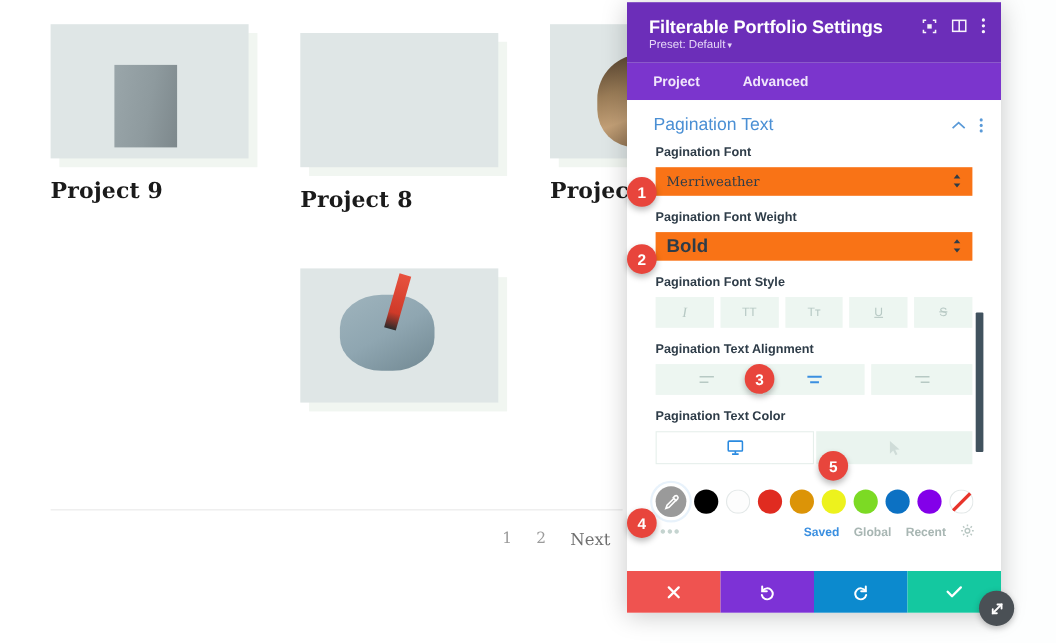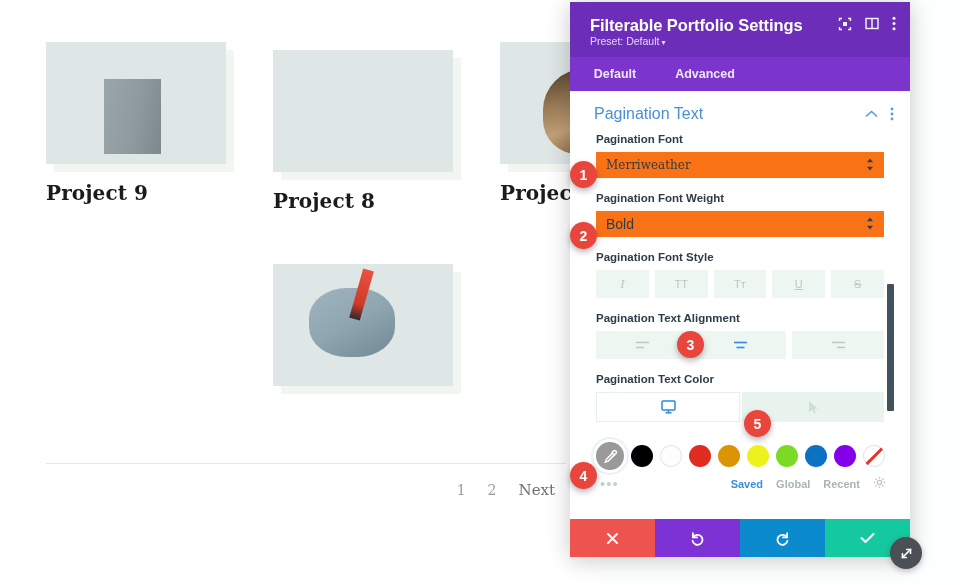--- a/index.html
+++ b/index.html
@@ -6,21 +6,21 @@
   html, body {
     width: 960px; height: 585px;
     font-family: "Liberation Sans", sans-serif;
     background: #ffffff;
     overflow: hidden;
   }
   #root { position: relative; width: 960px; height: 585px; background: #fdfefe; }
 
   
   .portfolio { position: absolute; left: 0; top: 0; width: 600px; height: 585px; background: #ffffff; }
-  .proj { position: absolute; margin-top: 20px; }
+  .proj { position: absolute; }
   .proj .thumb-wrap { position: relative; }
   .proj .shadow {
     position: absolute; left: 8px; top: 8px; width: 180px; height: 122px;
     background: #f1f6f1;
   }
   .proj .thumb {
     position: relative; width: 180px; height: 122px;
     overflow: hidden; background: #dfe6e6;
   }
   .proj .label {
@@ -120,21 +120,21 @@
   .field { padding: 0 26px 4px 26px; margin-bottom: 10px; }
   .field-label { font-size: 11.5px; font-weight: bold; color: #2e3c48; margin-bottom: 7px; }
   .select {
     background: #f97316; height: 26px; display: flex; align-items: center;
     padding: 0 10px; position: relative; cursor: pointer;
   }
   .select .val {
     font-family: "DejaVu Serif", "Liberation Serif", serif;
     font-size: 12px; color: #2e3c48; flex: 1;
   }
-  .select .val.bold { font-family: "Liberation Sans", sans-serif; font-weight: normal; font-size: 14px; }
+  .select .val.bold { font-family: "Liberation Sans", sans-serif; font-weight: bold; font-size: 17px; }
   .select .spin { color: #2e3c48; font-size: 9px; line-height: 7px; text-align: center; }
 
   .btn-row { display: flex; gap: 6px; }
   .sq-btn {
     flex: 1; height: 28px; background: #edf6f1; display: flex;
     align-items: center; justify-content: center; cursor: pointer;
     color: #b7c9c4; font-size: 12px;
   }
   .sq-btn.active { color: #3a8fe0; }
 
@@ -268,21 +268,21 @@
           <svg width="4" height="15" viewBox="0 0 4 15">
             <circle cx="2" cy="2.2" r="1.5" fill="#fff"></circle>
             <circle cx="2" cy="7.5" r="1.5" fill="#fff"></circle>
             <circle cx="2" cy="12.8" r="1.5" fill="#fff"></circle>
           </svg>
         </span>
       </div>
     </div>
 
     <div class="tabs">
-      <div class="tab">Default</div>
+      <div class="tab">Project</div>
       <div class="tab">Advanced</div>
     </div>
 
     <div class="panel-body">
 
       <div class="section-head">
         <div class="section-title">Pagination Text</div>
         <span class="chev">
           <svg width="13" height="8" viewBox="0 0 13 8" fill="none" stroke="#5a9ad8" stroke-width="1.6">
               <path d="M1 6.5 6.5 1.5 12 6.5"></path>

